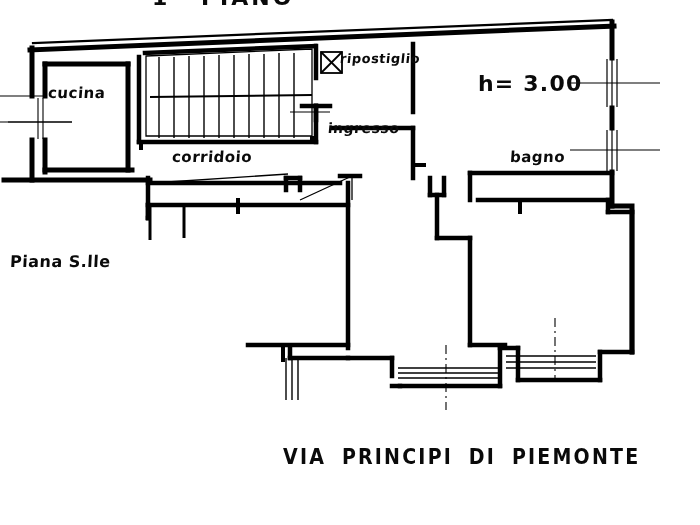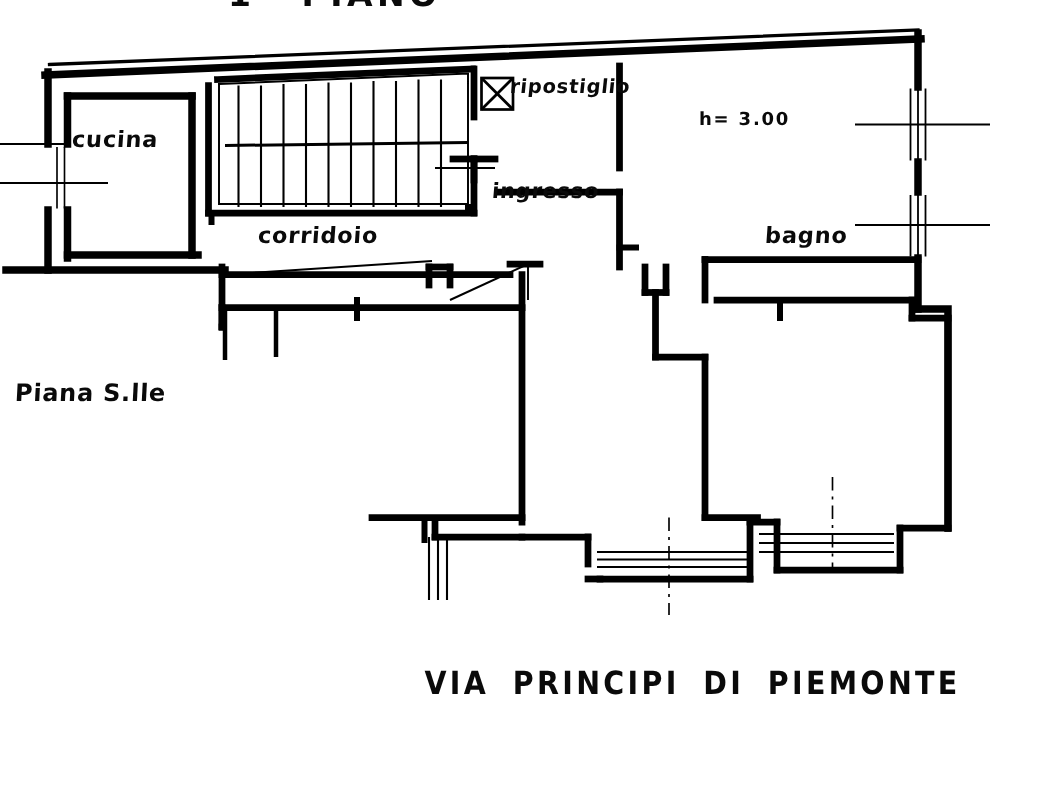--- a/index.html
+++ b/index.html
@@ -29,21 +29,21 @@
     white-space: nowrap;
     font-weight: 700;
     letter-spacing: 0.5px;
     line-height: 1;
     user-select: none;
   }
   .lbl-cucina      { left: 48px;  top: 86px;  font-size: 15px; transform: skewX(-4deg); }
   .lbl-corridoio   { left: 172px; top: 150px; font-size: 15px; transform: skewX(-4deg); }
   .lbl-ripostiglio { left: 340px; top: 52px;  font-size: 13px; transform: skewX(-6deg); }
   .lbl-ingresso    { left: 328px; top: 121px; font-size: 14px; transform: skewX(-5deg); }
-  .lbl-altezza     { left: 466px; top: 73px;  font-size: 12px; letter-spacing: 1.2px; }
+  .lbl-altezza     { left: 478px; top: 73px;  font-size: 22px; letter-spacing: 1.2px; }
   .lbl-bagno       { left: 510px; top: 150px; font-size: 15px; transform: skewX(-4deg); }
   .lbl-piana       { left: 10px;  top: 254px; font-size: 16px; transform: skewX(-3deg); }
   .lbl-street {
     left: 283px; top: 446px;
     font-size: 19px;
     letter-spacing: 2.2px;
     word-spacing: 7px;
     font-weight: 700;
     transform: scaleY(1.12);
     transform-origin: left top;

